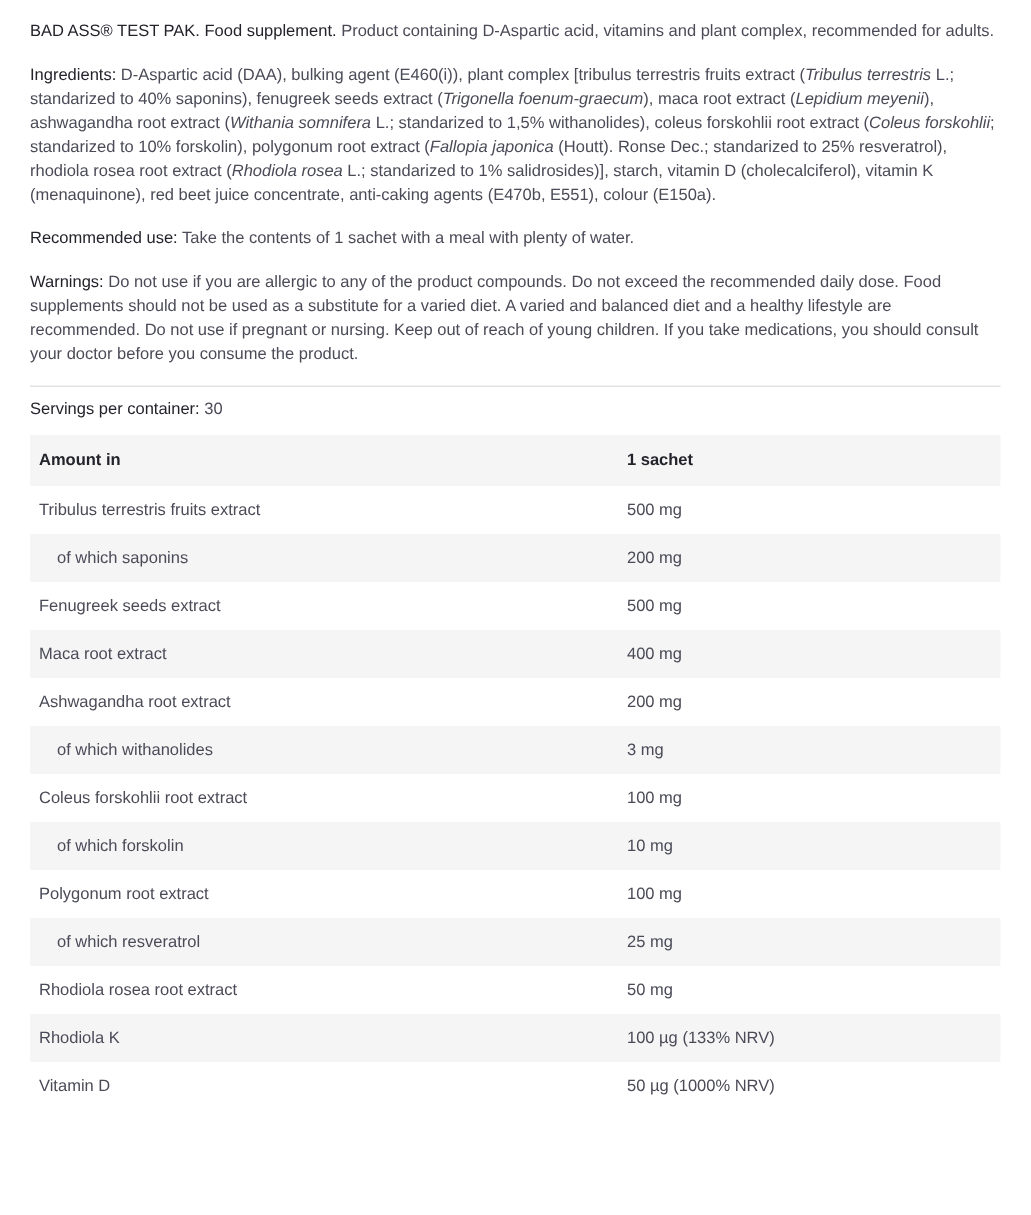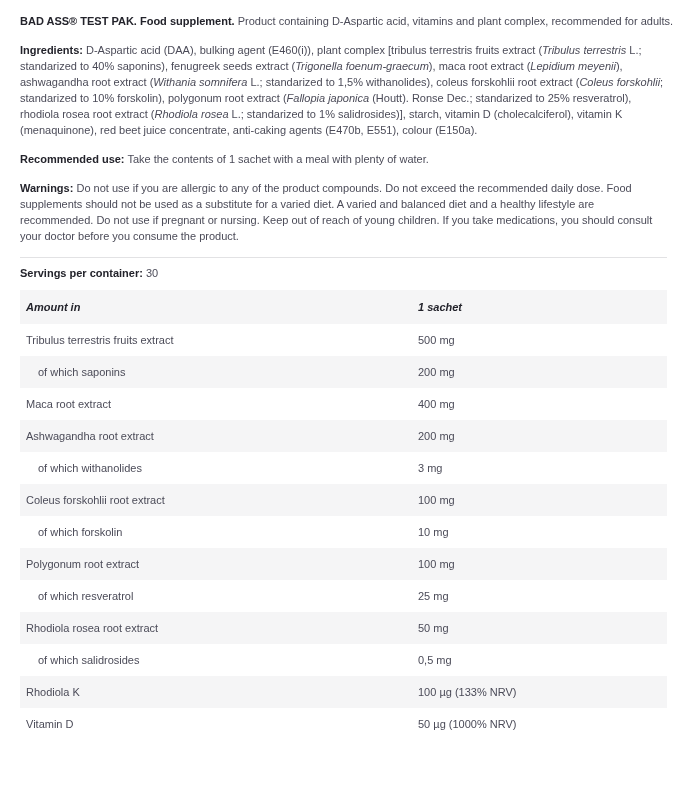--- a/index.html
+++ b/index.html
@@ -14,21 +14,21 @@
     width: 687px;
     height: 810px;
     background: #ffffff;
     font-family: "Liberation Sans", sans-serif;
     font-size: 11px;
     line-height: 16px;
     color: var(--text);
     padding: 13px 20px 0 20px;
     overflow: hidden;
   }
-  b { color: var(--heading); font-weight: 700; }
+  b { color: var(--heading); font-weight: 400; }
   p { margin: 0 0 13px 0; }
   .intro { white-space: nowrap; }
   .divider {
     border: none;
     border-top: 1px solid var(--divider);
     margin: 0 0 7px 0;
     width: 647px;
   }
   .serving-block { margin: 0 0 9px 0; }
   .serving-block div { line-height: 16px; }
@@ -40,21 +40,20 @@
   col.c1 { width: 398px; }
   col.c2 { width: 249px; }
   thead th {
     background: var(--row_stripe);
     text-align: left;
     font-weight: 700;
     color: var(--heading);
     height: 34px;
     padding: 0;
     vertical-align: middle;
-    font-style: italic;
   }
   thead th.name { padding-left: 6px; }
   tbody td {
     height: 32px;
     padding: 0;
     vertical-align: middle;
   }
   tbody td.name { padding-left: 6px; }
   tbody td.name.indent { padding-left: 18px; }
   tbody tr:nth-child(even) { background: var(--row_stripe); }
@@ -90,20 +89,24 @@
   <tbody>
       <tr>
         <td class="name">Tribulus terrestris fruits extract</td>
         <td class="value">500 mg</td>
       </tr>
       <tr>
         <td class="name indent">of which saponins</td>
         <td class="value">200 mg</td>
       </tr>
       <tr>
+        <td class="name">Fenugreek seeds extract</td>
+        <td class="value">500 mg</td>
+      </tr>
+      <tr>
         <td class="name">Maca root extract</td>
         <td class="value">400 mg</td>
       </tr>
       <tr>
         <td class="name">Ashwagandha root extract</td>
         <td class="value">200 mg</td>
       </tr>
       <tr>
         <td class="name indent">of which withanolides</td>
         <td class="value">3 mg</td>
@@ -122,24 +125,20 @@
       </tr>
       <tr>
         <td class="name indent">of which resveratrol</td>
         <td class="value">25 mg</td>
       </tr>
       <tr>
         <td class="name">Rhodiola rosea root extract</td>
         <td class="value">50 mg</td>
       </tr>
       <tr>
-        <td class="name indent">of which salidrosides</td>
-        <td class="value">0,5 mg</td>
-      </tr>
-      <tr>
         <td class="name">Rhodiola K</td>
         <td class="value">100 µg (133% NRV)</td>
       </tr>
       <tr>
         <td class="name">Vitamin D</td>
         <td class="value">50 µg (1000% NRV)</td>
       </tr>
     </tbody>
 </table>
 

